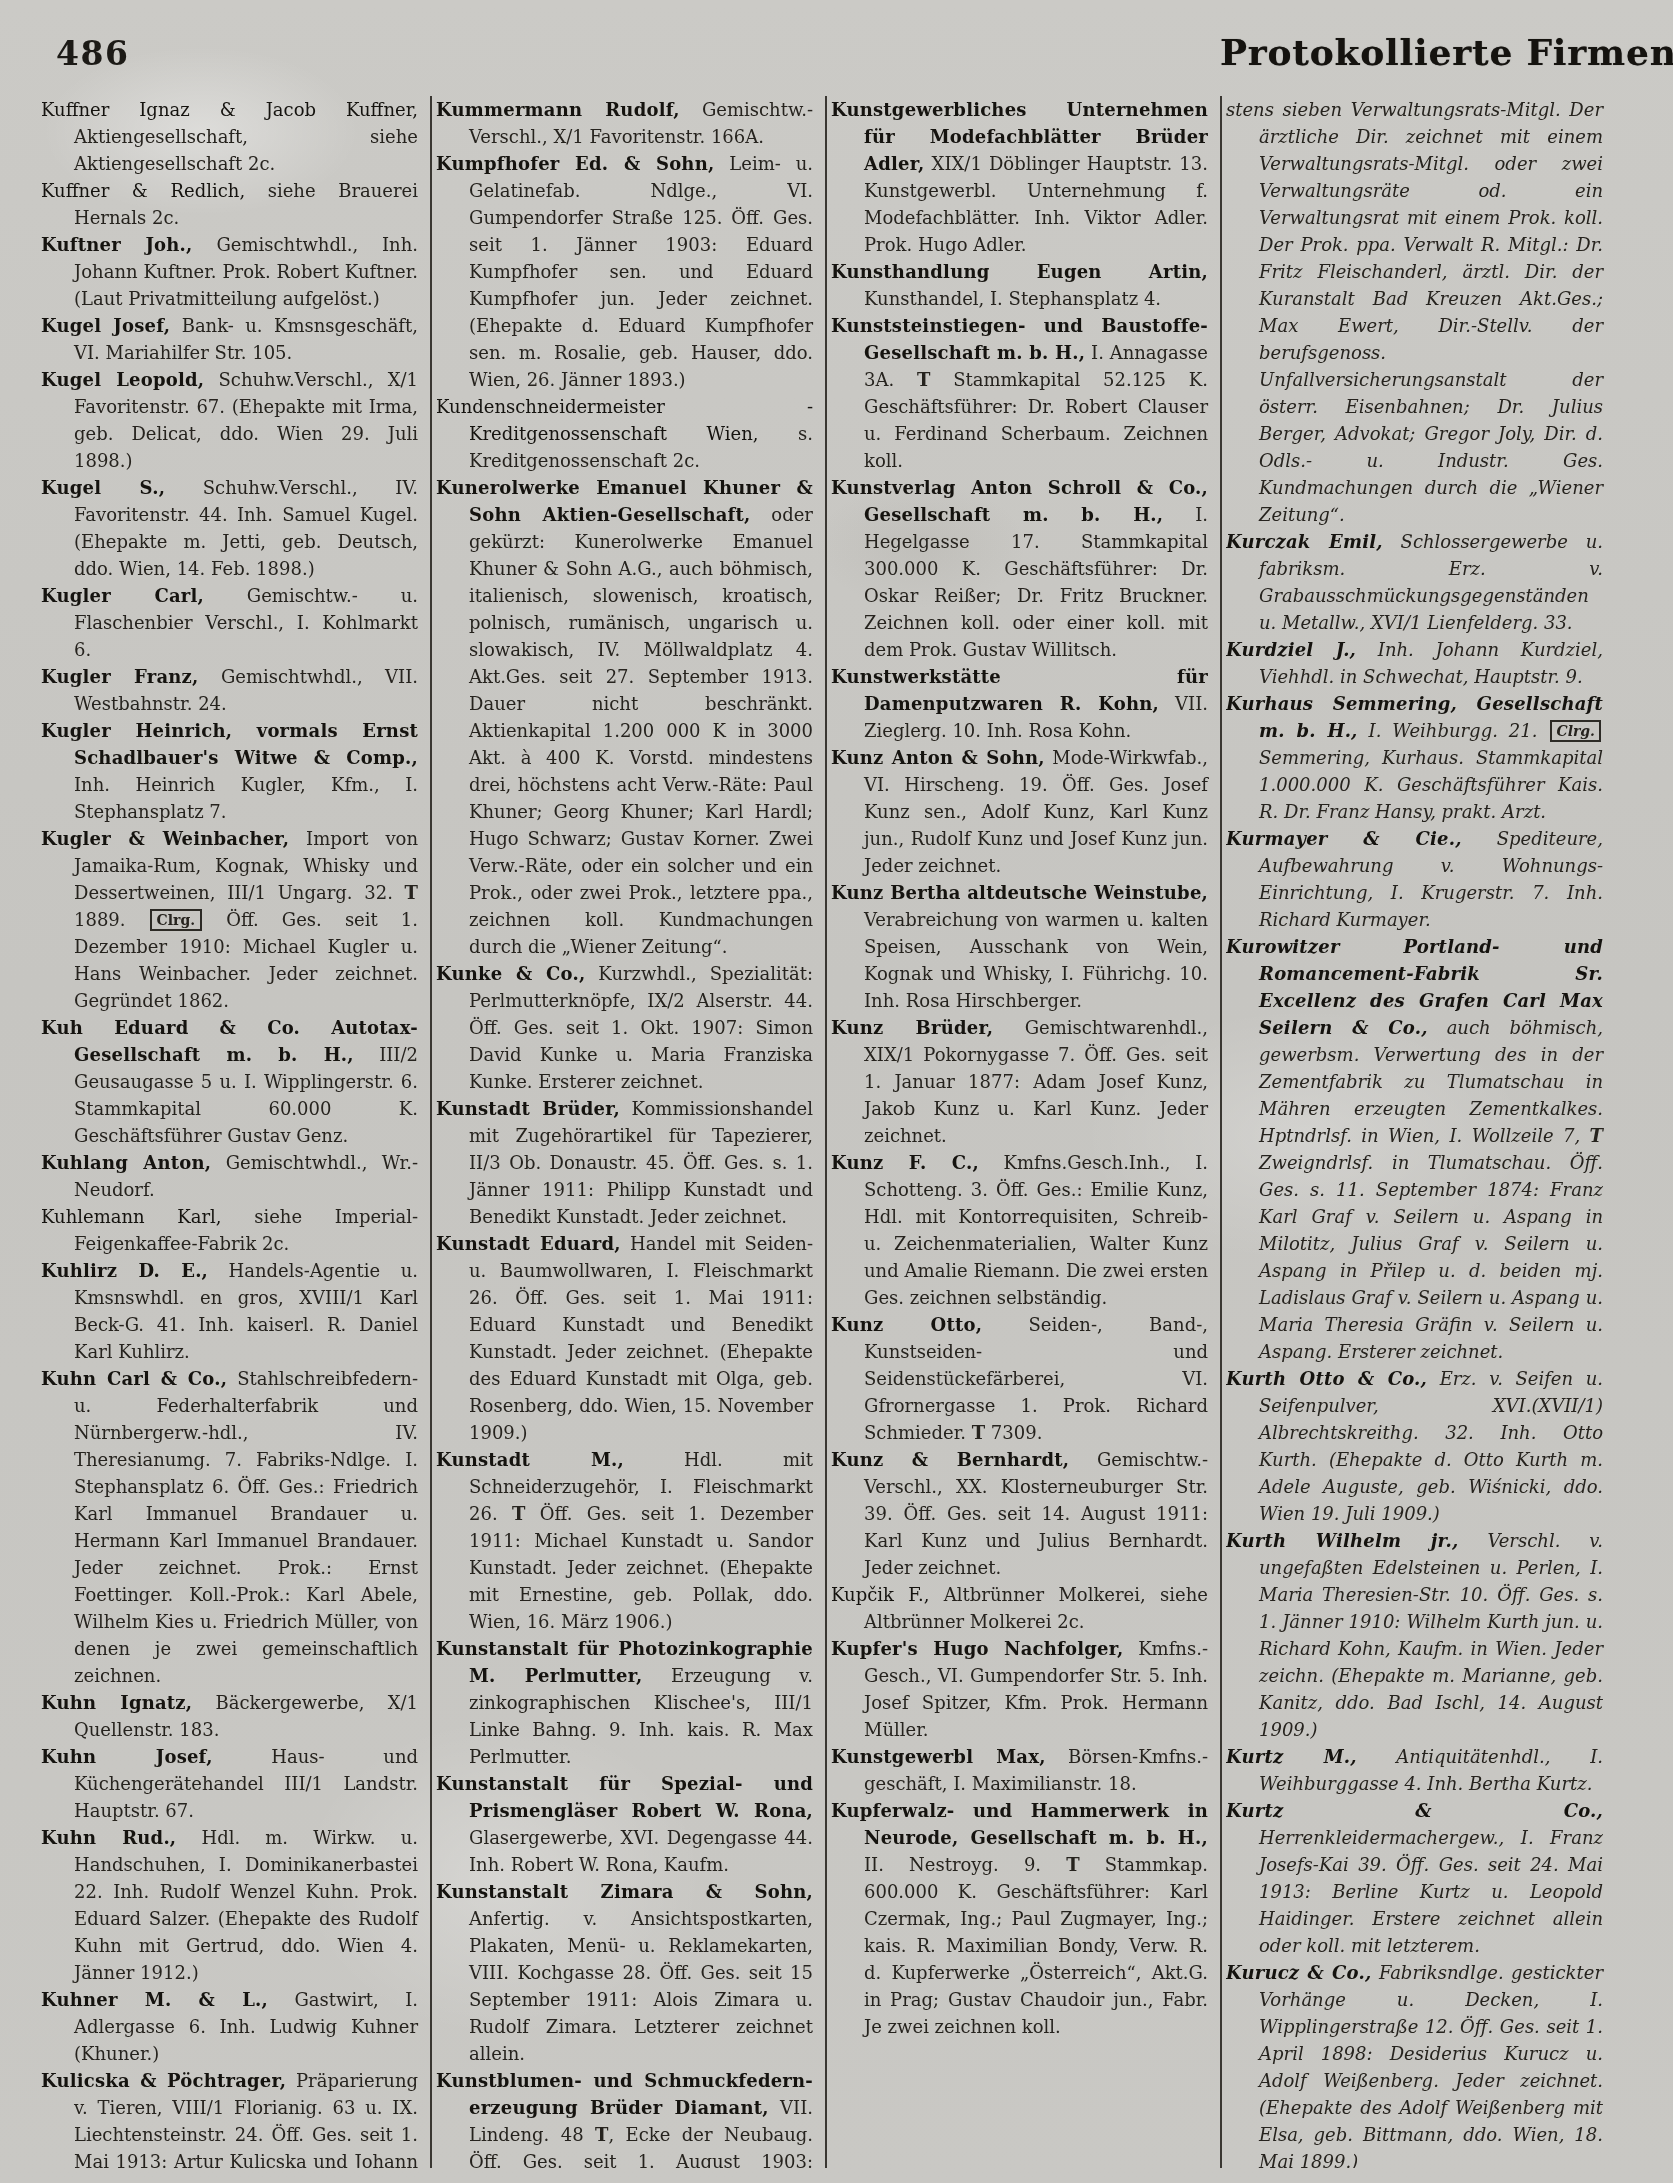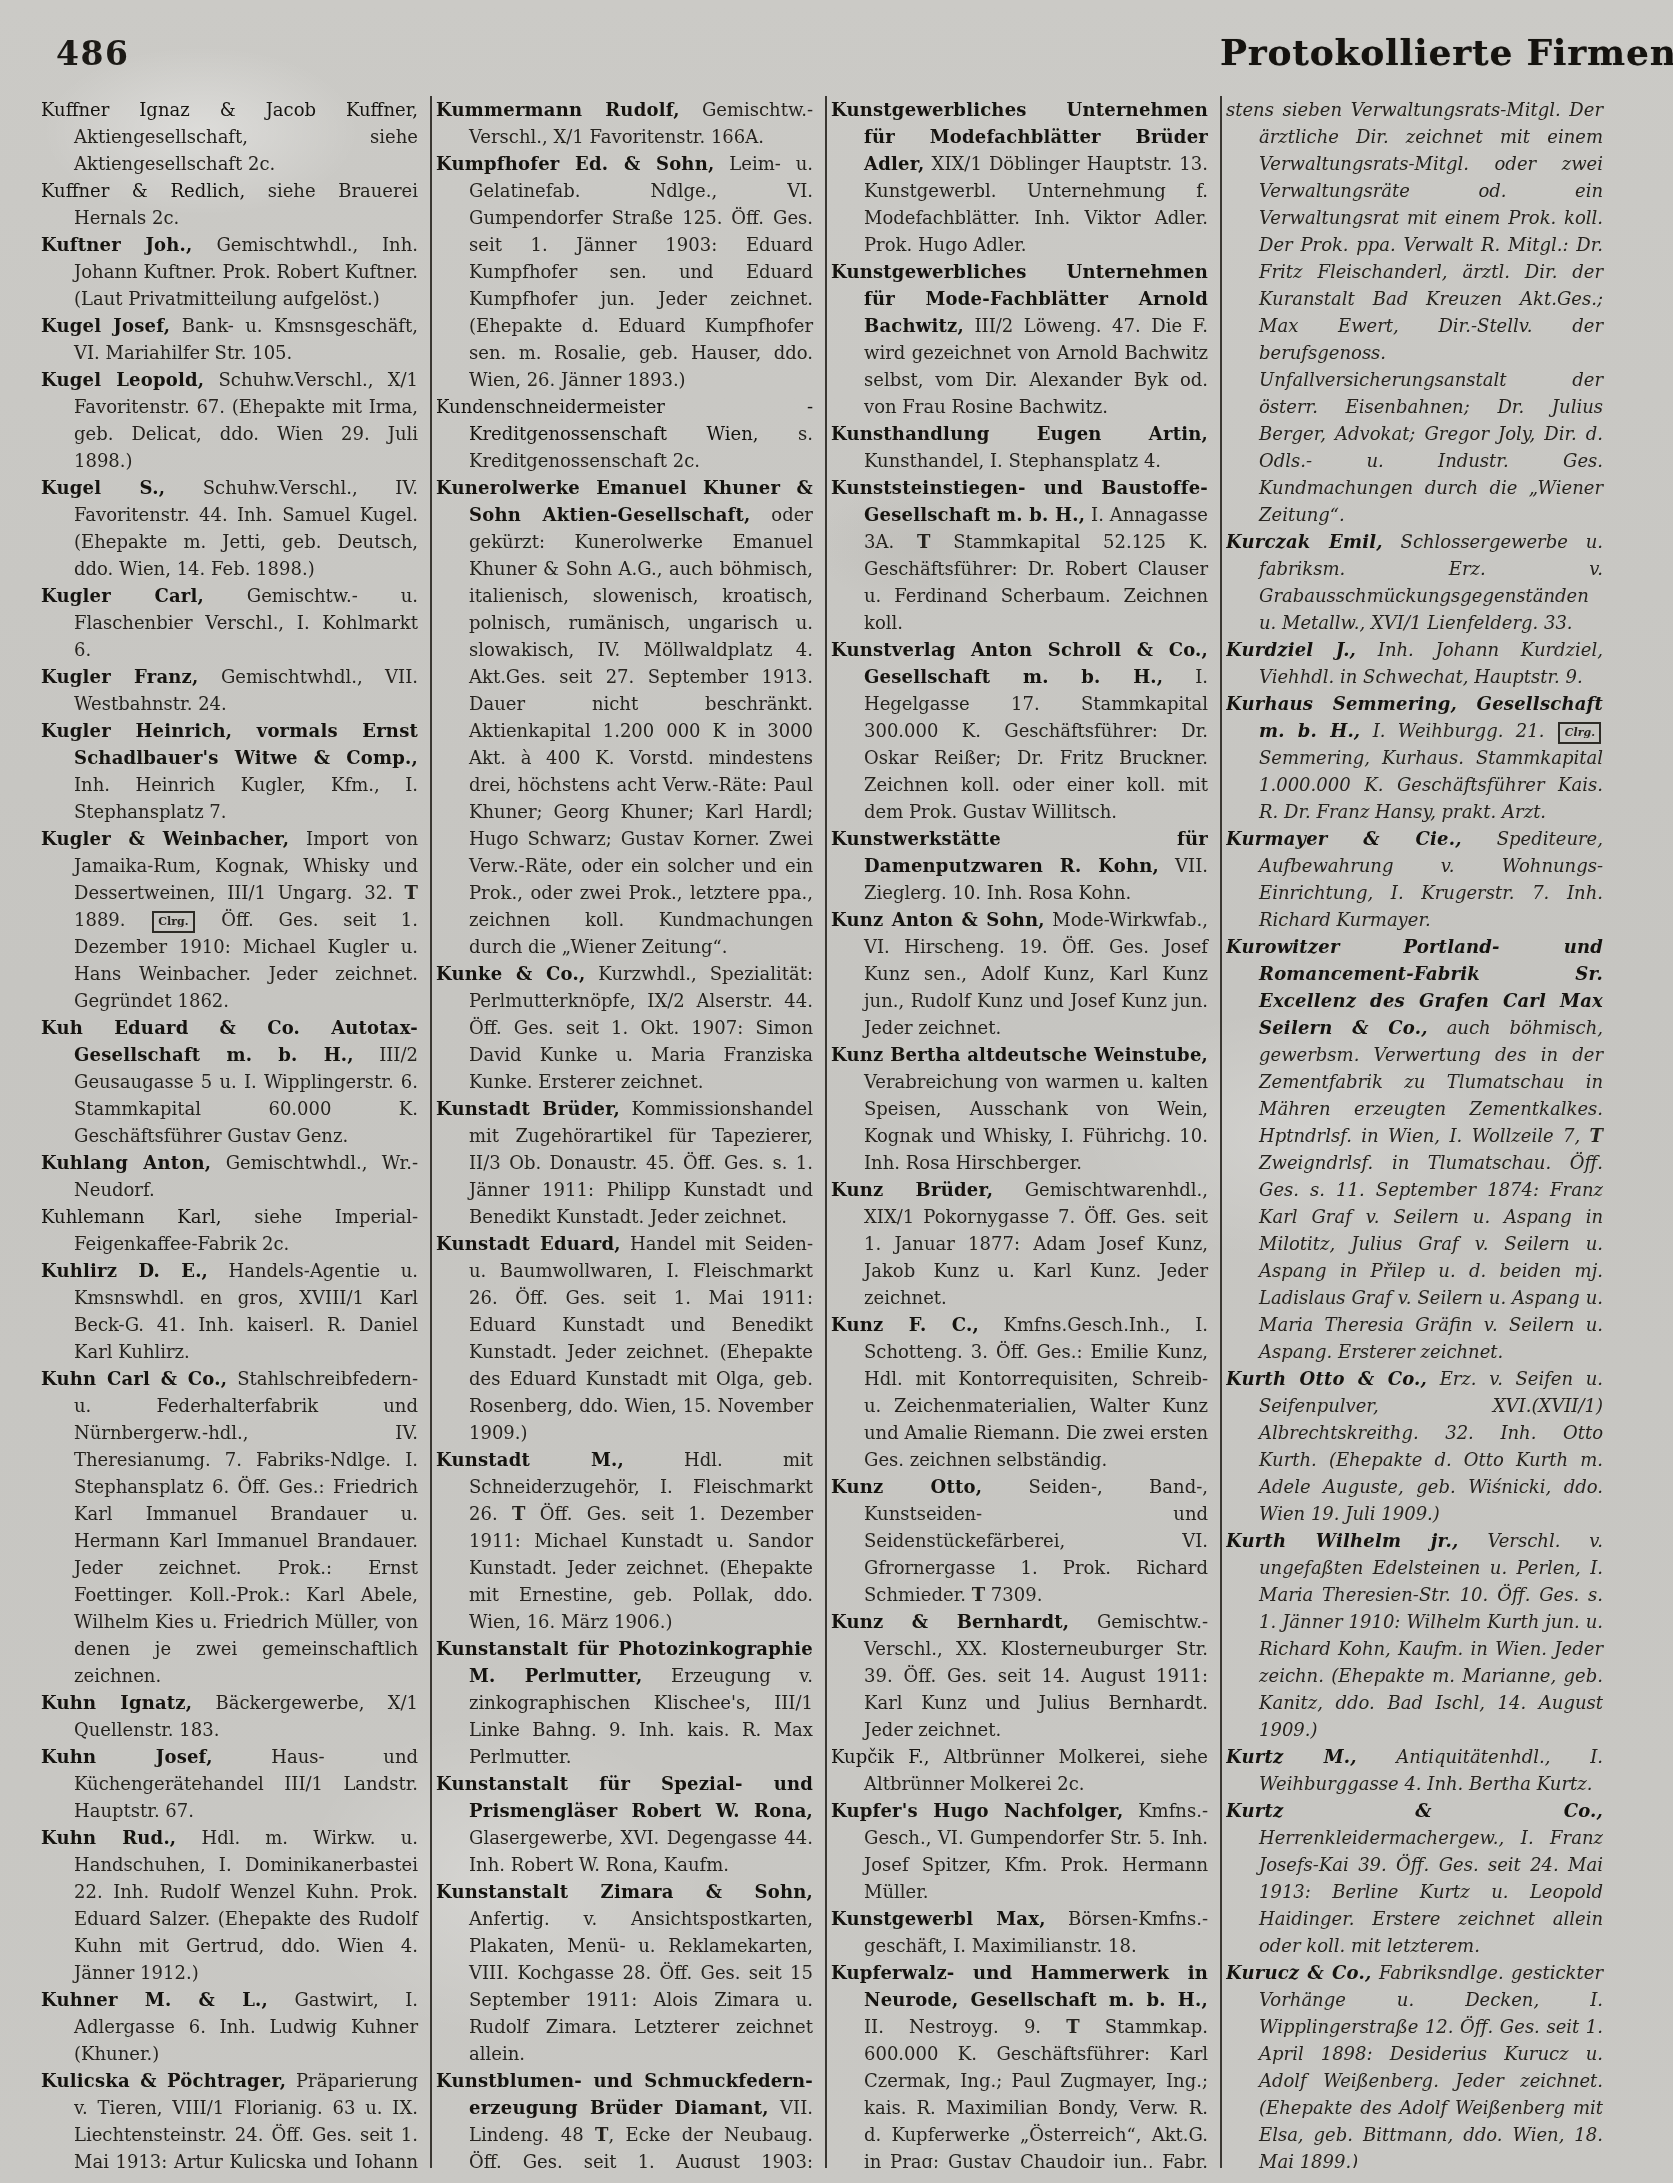--- a/index.html
+++ b/index.html
@@ -41,21 +41,21 @@
     overflow:hidden;
   }
   .column:last-child { border-right:none; margin-right:0;font-style:italic; }
   .entry { padding-left:33px; text-indent:-33px; }
   .lead { color:#15130f; }
   .lead.bold { font-weight:bold; letter-spacing:0.2px; }
   .phone { font-weight:bold; }
   .boxed {
     display:inline-block; text-indent:0;
     border:2.3px solid #2c2a25; padding:0 4.5px; margin:0 1.5px;
-    font-weight:bold; font-size:11px; line-height:18px; vertical-align:1.5px;
+    font-weight:bold; font-size:14px; line-height:18px; vertical-align:1.5px;
   }
 </style>
 </head>
 <body>
 
 <div class="page">
   <div class="header">
     <span class="pageno">486</span>
     <span class="title">Protokollierte Firmen.</span>
   </div>
@@ -91,21 +91,20 @@
         <div class="entry"><span class="lead bold">Kunstadt Brüder,</span> <span>Kommissionshandel mit Zugehörartikel für Tapezierer, II/3 Ob. Donaustr. 45. Öff. Ges. s. 1. Jänner 1911: Philipp Kunstadt und Benedikt Kunstadt. Jeder zeichnet.</span></div>
         <div class="entry"><span class="lead bold">Kunstadt Eduard,</span> <span>Handel mit Seiden- u. Baumwollwaren, I. Fleischmarkt 26. Öff. Ges. seit 1. Mai 1911: Eduard Kunstadt und Benedikt Kunstadt. Jeder zeichnet. (Ehepakte des Eduard Kunstadt mit Olga, geb. Rosenberg, ddo. Wien, 15. November 1909.)</span></div>
         <div class="entry"><span class="lead bold">Kunstadt M.,</span> <span>Hdl. mit Schneiderzugehör, I. Fleischmarkt 26. <span class="phone">T</span> Öff. Ges. seit 1. Dezember 1911: Michael Kunstadt u. Sandor Kunstadt. Jeder zeichnet. (Ehepakte mit Ernestine, geb. Pollak, ddo. Wien, 16. März 1906.)</span></div>
         <div class="entry"><span class="lead bold">Kunstanstalt für Photozinkographie M. Perlmutter,</span> <span>Erzeugung v. zinkographischen Klischee's, III/1 Linke Bahng. 9. Inh. kais. R. Max Perlmutter.</span></div>
         <div class="entry"><span class="lead bold">Kunstanstalt für Spezial- und Prismengläser Robert W. Rona,</span> <span>Glasergewerbe, XVI. Degengasse 44. Inh. Robert W. Rona, Kaufm.</span></div>
         <div class="entry"><span class="lead bold">Kunstanstalt Zimara &amp; Sohn,</span> <span>Anfertig. v. Ansichtspostkarten, Plakaten, Menü- u. Reklamekarten, VIII. Kochgasse 28. Öff. Ges. seit 15 September 1911: Alois Zimara u. Rudolf Zimara. Letzterer zeichnet allein.</span></div>
         <div class="entry"><span class="lead bold">Kunstblumen- und Schmuckfedern-erzeugung Brüder Diamant,</span> <span>VII. Lindeng. 48 <span class="phone">T</span>, Ecke der Neubaug. Öff. Ges. seit 1. August 1903: Alexander (richtig Samuel Leopold) Diamant u. Jakob Diamant. Jeder zeichn. (Ehepakte d. Alexander [richtig Samuel Leopold] Diamant m. Camilla, ddo. 22. Aug. 1904, und d. Jakob Diamant m. Margarete Diamant, ddo. Wien, 1. Sept. 1904.)</span></div>
       </div>
       <div class="column">
         <div class="entry"><span class="lead bold">Kunstgewerbliches Unternehmen für Modefachblätter Brüder Adler,</span> <span>XIX/1 Döblinger Hauptstr. 13. Kunstgewerbl. Unternehmung f. Modefachblätter. Inh. Viktor Adler. Prok. Hugo Adler.</span></div>
-        <div class="entry"><span class="lead bold">Kunstgewerbliches Unternehmen für Mode-Fachblätter Arnold Bachwitz,</span> <span>III/2 Löweng. 47. Die F. wird gezeichnet von Arnold Bachwitz selbst, vom Dir. Alexander Byk od. von Frau Rosine Bachwitz.</span></div>
         <div class="entry"><span class="lead bold">Kunsthandlung Eugen Artin,</span> <span>Kunsthandel, I. Stephansplatz 4.</span></div>
         <div class="entry"><span class="lead bold">Kunststeinstiegen- und Baustoffe-Gesellschaft m. b. H.,</span> <span>I. Annagasse 3A. <span class="phone">T</span> Stammkapital 52.125 K. Geschäftsführer: Dr. Robert Clauser u. Ferdinand Scherbaum. Zeichnen koll.</span></div>
         <div class="entry"><span class="lead bold">Kunstverlag Anton Schroll &amp; Co., Gesellschaft m. b. H.,</span> <span>I. Hegelgasse 17. Stammkapital 300.000 K. Geschäftsführer: Dr. Oskar Reißer; Dr. Fritz Bruckner. Zeichnen koll. oder einer koll. mit dem Prok. Gustav Willitsch.</span></div>
         <div class="entry"><span class="lead bold">Kunstwerkstätte für Damenputzwaren R. Kohn,</span> <span>VII. Zieglerg. 10. Inh. Rosa Kohn.</span></div>
         <div class="entry"><span class="lead bold">Kunz Anton &amp; Sohn,</span> <span>Mode-Wirkwfab., VI. Hirscheng. 19. Öff. Ges. Josef Kunz sen., Adolf Kunz, Karl Kunz jun., Rudolf Kunz und Josef Kunz jun. Jeder zeichnet.</span></div>
         <div class="entry"><span class="lead bold">Kunz Bertha altdeutsche Weinstube,</span> <span>Verabreichung von warmen u. kalten Speisen, Ausschank von Wein, Kognak und Whisky, I. Führichg. 10. Inh. Rosa Hirschberger.</span></div>
         <div class="entry"><span class="lead bold">Kunz Brüder,</span> <span>Gemischtwarenhdl., XIX/1 Pokornygasse 7. Öff. Ges. seit 1. Januar 1877: Adam Josef Kunz, Jakob Kunz u. Karl Kunz. Jeder zeichnet.</span></div>
         <div class="entry"><span class="lead bold">Kunz F. C.,</span> <span>Kmfns.Gesch.Inh., I. Schotteng. 3. Öff. Ges.: Emilie Kunz, Hdl. mit Kontorrequisiten, Schreib- u. Zeichenmaterialien, Walter Kunz und Amalie Riemann. Die zwei ersten Ges. zeichnen selbständig.</span></div>
         <div class="entry"><span class="lead bold">Kunz Otto,</span> <span>Seiden-, Band-, Kunstseiden- und Seidenstückefärberei, VI. Gfrornergasse 1. Prok. Richard Schmieder. <span class="phone">T</span> 7309.</span></div>
         <div class="entry"><span class="lead bold">Kunz &amp; Bernhardt,</span> <span>Gemischtw.-Verschl., XX. Klosterneuburger Str. 39. Öff. Ges. seit 14. August 1911: Karl Kunz und Julius Bernhardt. Jeder zeichnet.</span></div>

